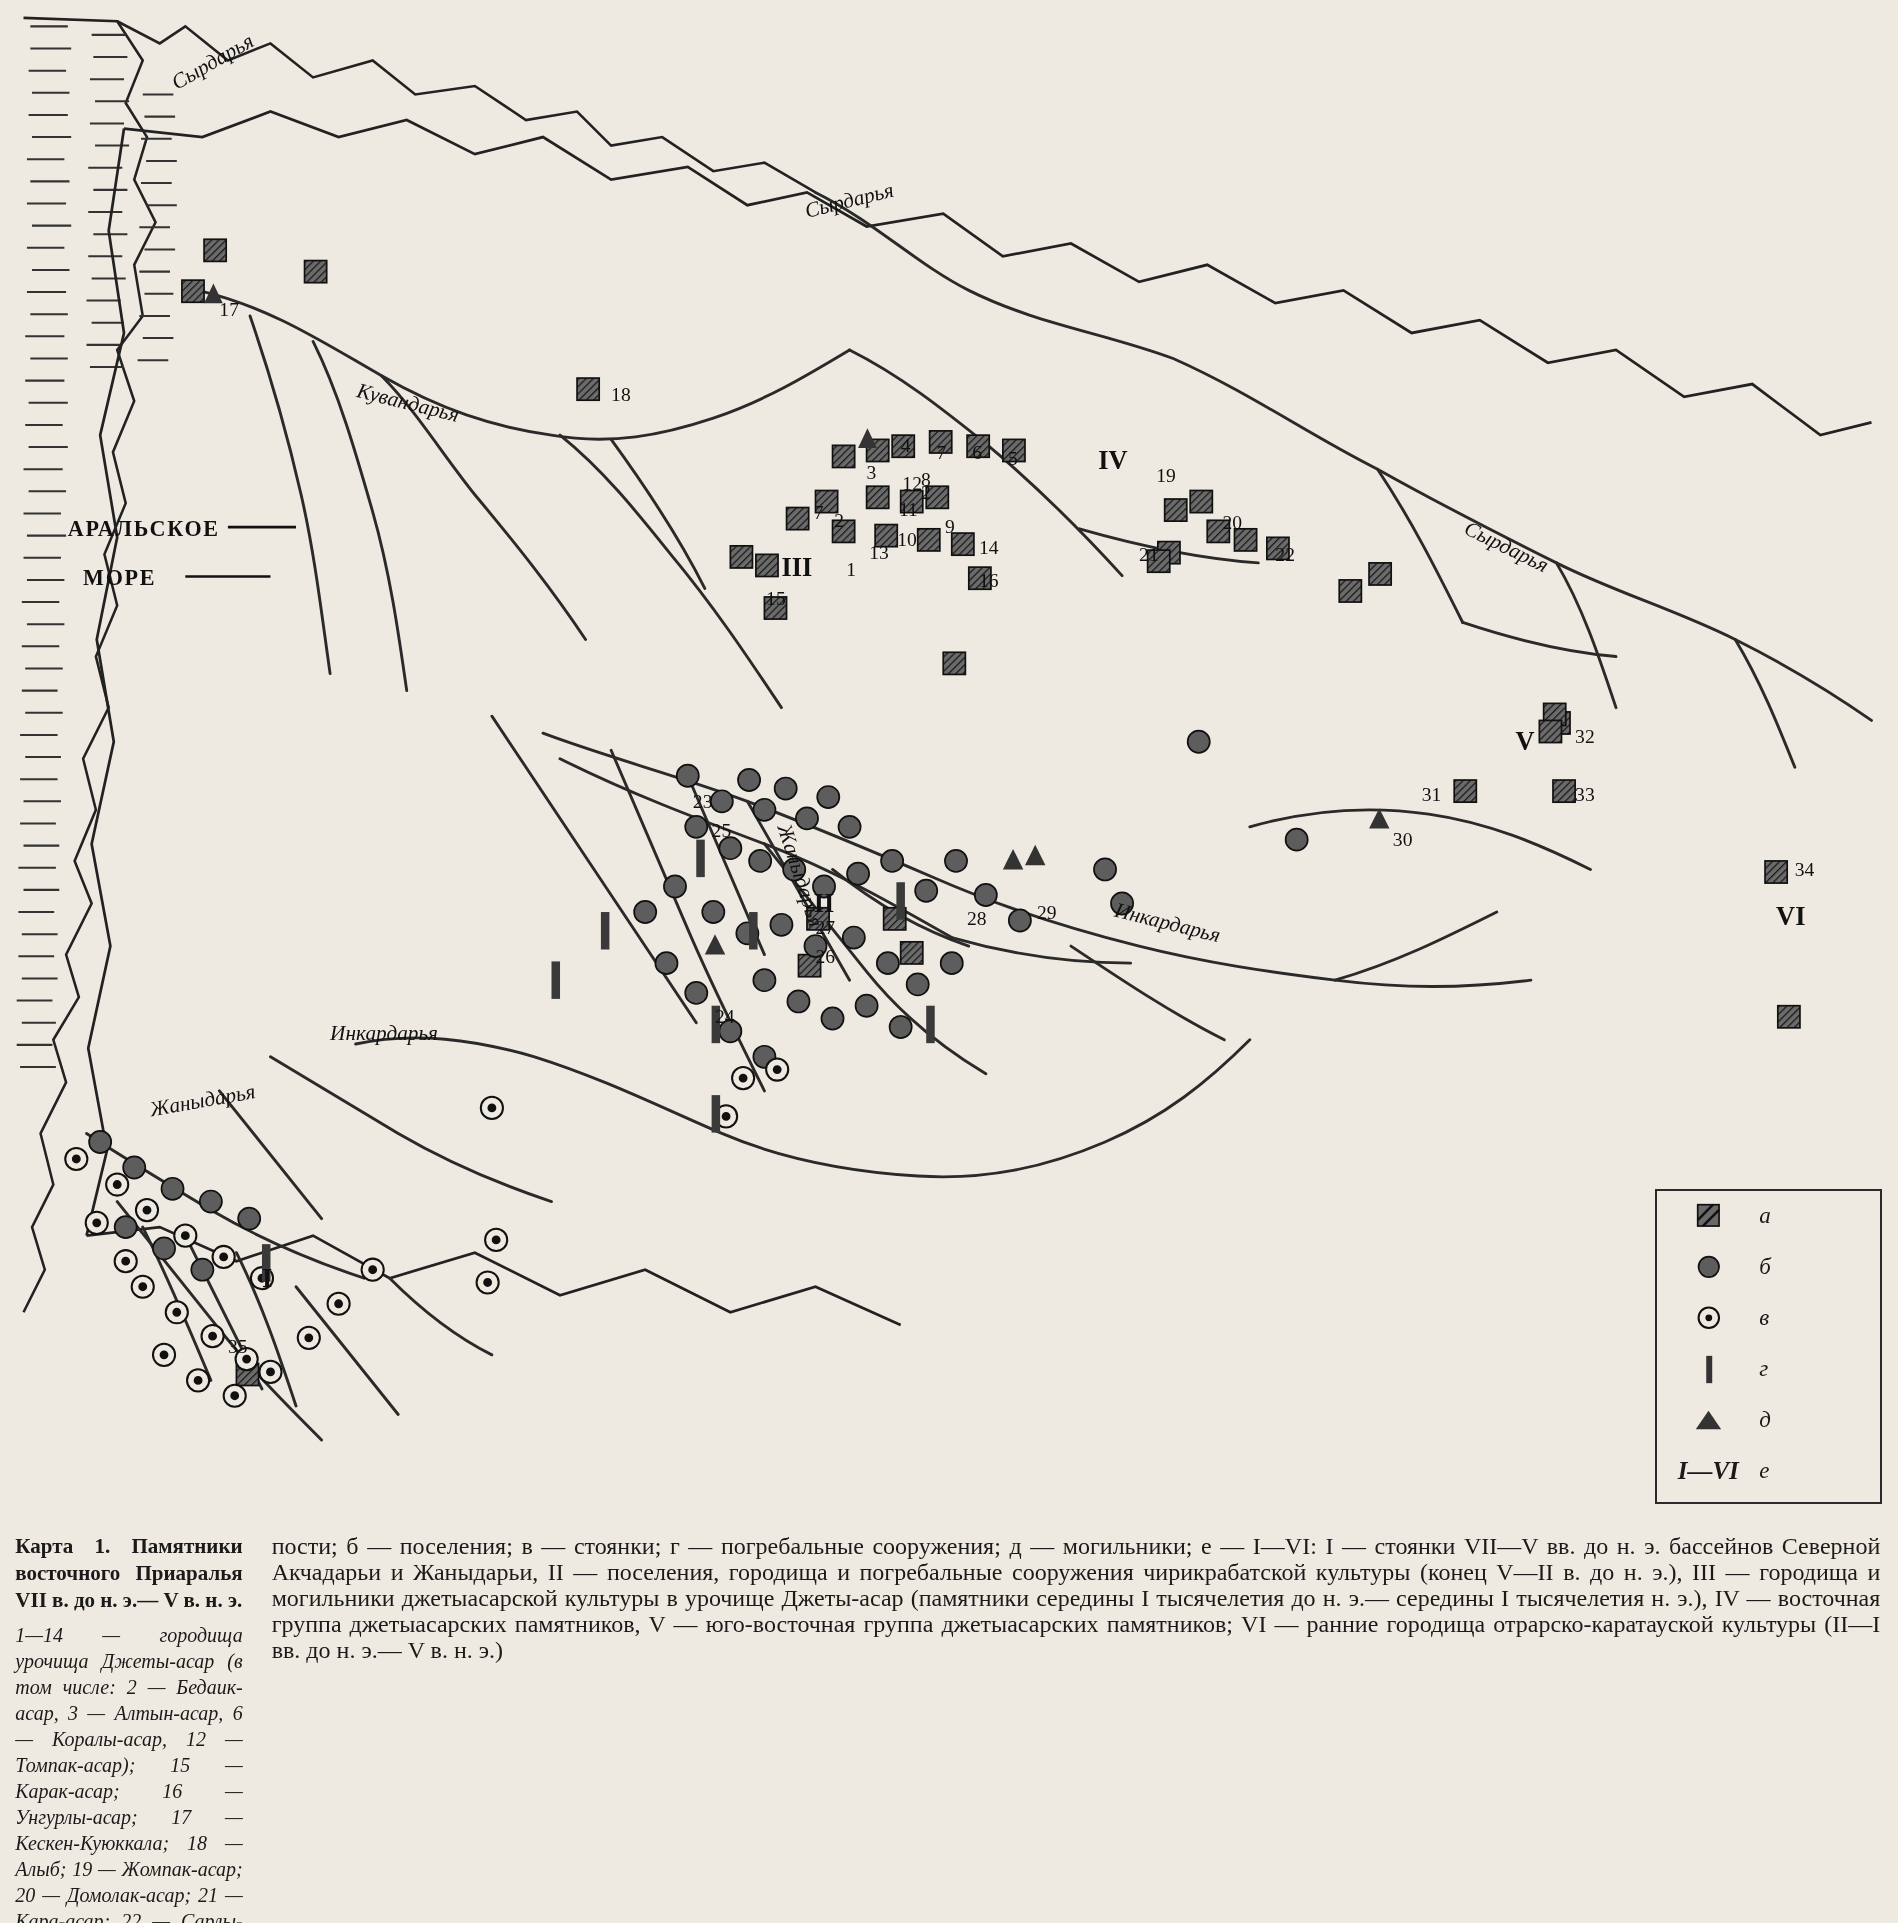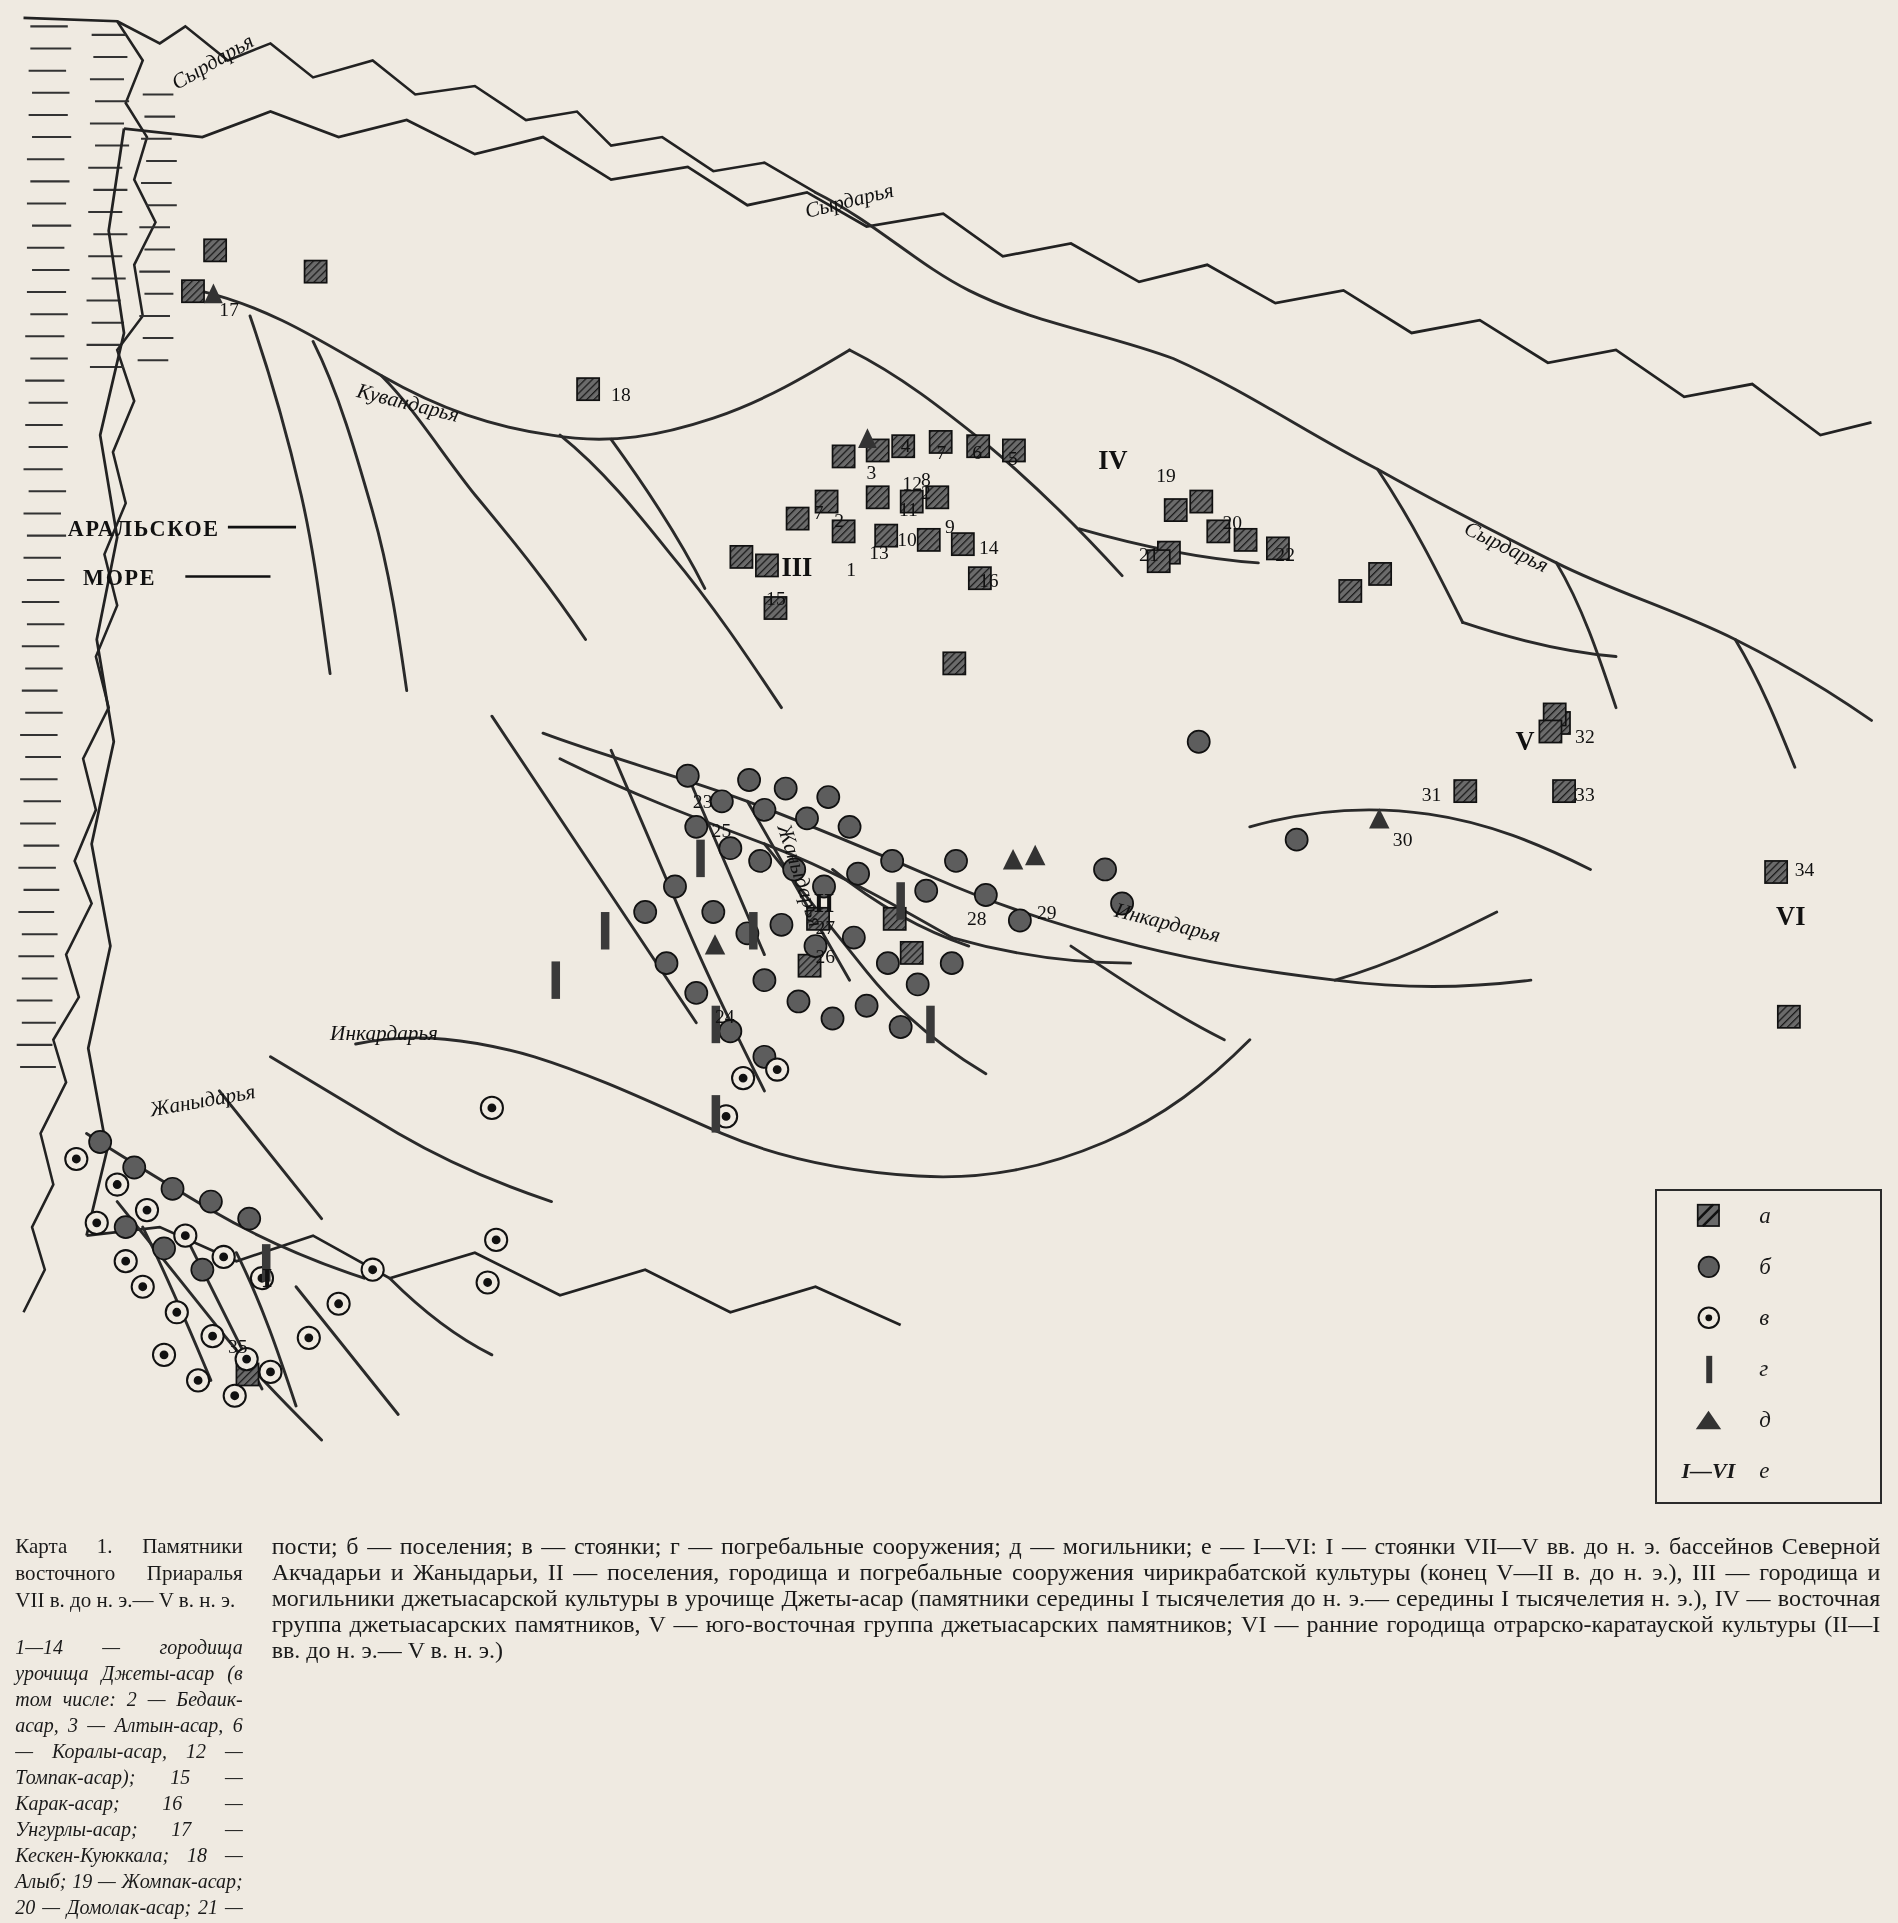--- a/index.html
+++ b/index.html
@@ -20,21 +20,21 @@
   #legend{position:absolute;left:1640px;top:1180px;width:223px;height:311px;
           background:#efeae1;border:2.6px solid #2b2b2b;}
   .lg-row{position:relative;height:51px;display:flex;align-items:center;}
   .lg-sym{width:102px;display:flex;justify-content:center;align-items:center;}
   .lg-let{font-style:italic;font-family:"Liberation Serif",serif;font-size:23px;}
 
   
   #caption{position:absolute;left:15.3px;top:1533px;width:1865px;height:375px;
            display:flex;gap:29px;}
   .col{width:918px;font-size:20px;line-height:26px;text-align:justify;}
-  .cap-title{font-weight:normal;font-size:21px;line-height:27px;margin-bottom:20px;}
+  .cap-title{font-weight:bold;font-size:21px;line-height:27px;margin-bottom:8px;}
   .cap-body{font-style:italic;}
   .col2{font-size:24px;line-height:26px;text-align:justify;}
 
   
   .mlabel{font-family:"Liberation Serif",serif;font-size:25px;fill:#111;}
   .mlabel-b{font-family:"Liberation Serif",serif;font-size:26px;font-weight:bold;fill:#111;}
   .num{font-family:"Liberation Serif",serif;font-size:23px;fill:#111;}
   .rom{font-family:"Liberation Serif",serif;font-size:31px;font-weight:bold;fill:#111;}
 </style>
 </head>
@@ -472,21 +472,21 @@
       </div>
       <div class="lg-row">
         <div class="lg-sym">
           <svg width="29" height="22" viewBox="0 0 34 26">
               <polygon points="2,24 32,24 17,2" fill="#333"></polygon>
             </svg>
         </div>
         <div class="lg-let">д</div>
       </div>
       <div class="lg-row">
-        <div class="lg-sym" style="font-weight:bold;font-style:italic;font-size:22px;">I—VI</div>
+        <div class="lg-sym" style="font-weight:bold;font-style:italic;font-size:25px;">I—VI</div>
         <div class="lg-let">е</div>
       </div>
     </div>
   </div>
 
   <div id="caption">
     <div class="col">
       <div class="cap-title">Карта 1. Памятники восточного Приаралья VII в. до н. э.— V в. н. э.</div>
       <div class="cap-body">1—14 — городища урочища Джеты-асар (в том числе: 2 — Бедаик-асар, 3 — Алтын-асар, 6 — Коралы-асар, 12 — Томпак-асар); 15 — Карак-асар; 16 — Унгурлы-асар; 17 — Кескен-Куюккала; 18 — Алыб; 19 — Жомпак-асар; 20 — Домолак-асар; 21 — Кара-асар; 22 — Сарлы-асар; 23 — Кабулкала; 24 — Чирик-Рабат; 25 — Бабиш-Мулла; 26 — Сентгиркала; 27 — Баланды; 28 — Тагискен; 29 — Уйгарак; 30 — Коянкала; 31 — Тас-асар; 32 — Ак-курган; 33 — Тобекурган; 34 — Ок-тоган; 35 — Барактам; а — городища и кре-</div>
     </div>

